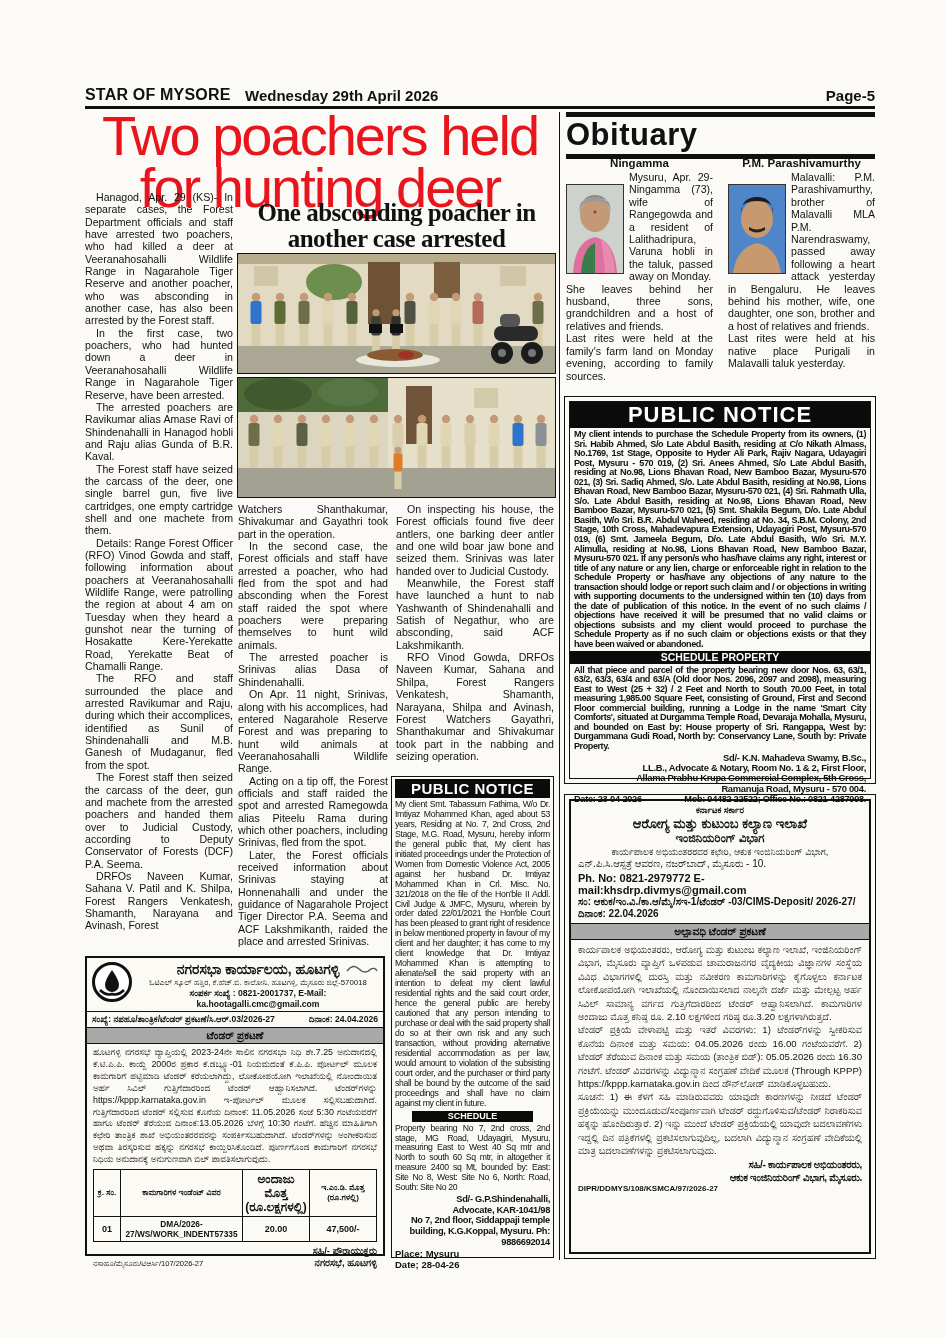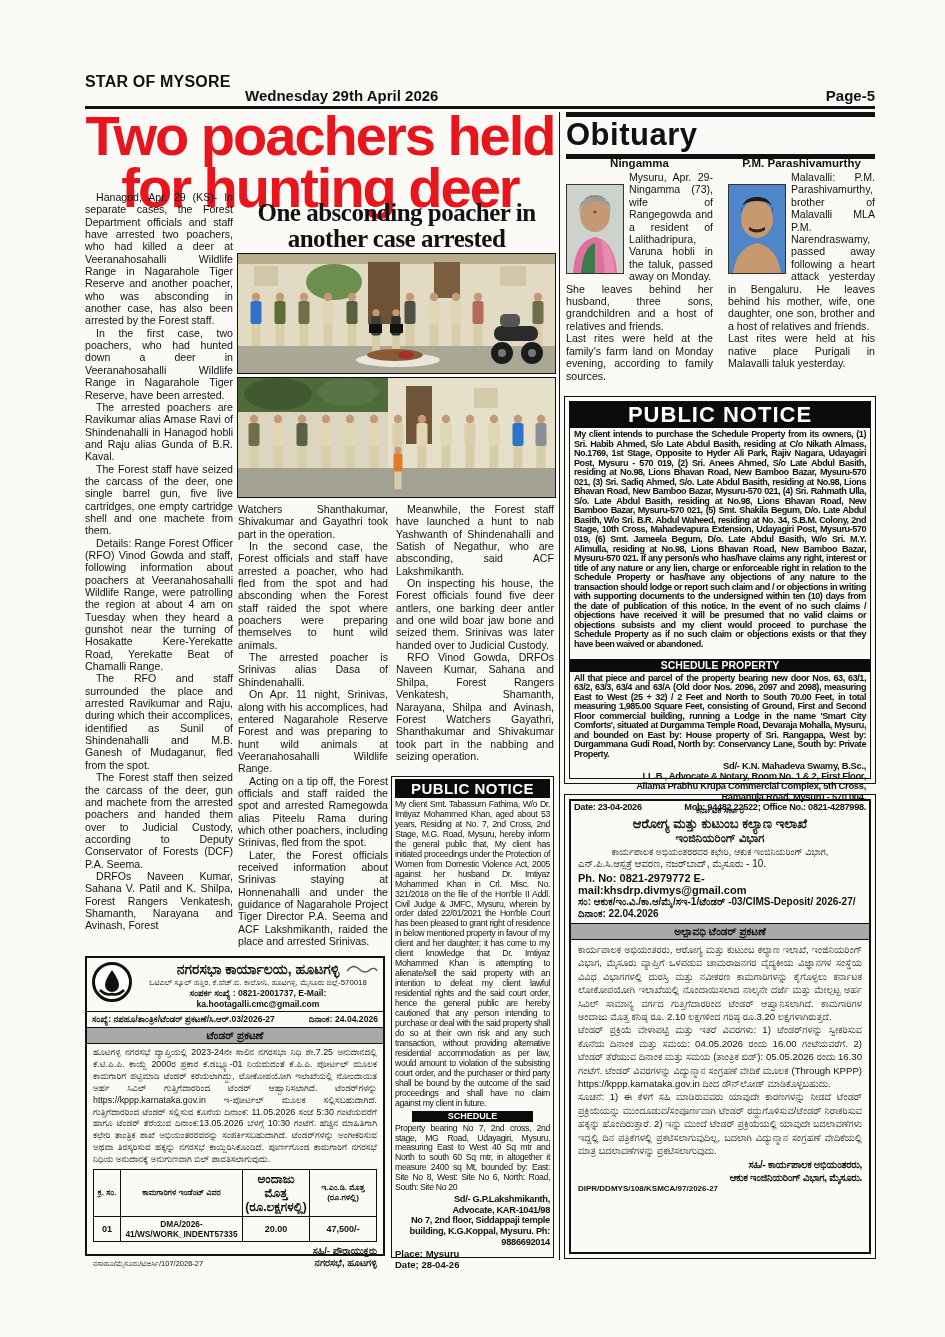--- a/index.html
+++ b/index.html
@@ -2,21 +2,21 @@
 <html><head>
 <meta charset="utf-8">
 <style>
   html,body{margin:0;padding:0;background:#888;}
   .page{position:relative;width:945px;height:1337px;background:#fbfaf6;font-family:"Liberation Sans",sans-serif;color:#111;overflow:hidden;margin:0 auto;}
   .abs{position:absolute;}
   .hdr-left{font-weight:bold;font-size:16px;letter-spacing:.2px;}
   .hdr-date{font-weight:bold;font-size:15px;}
   .hdr-page{font-weight:bold;font-size:15px;text-align:right;}
   .rule{background:#111;}
-  .headline{color:#e8151c;font-weight:bold;text-align:center;font-size:56px;line-height:.93;letter-spacing:-2px;font-family:"Liberation Sans",sans-serif;}
+  .headline{color:#e8151c;font-weight:normal;text-align:center;font-size:56px;line-height:.93;letter-spacing:-2px;font-family:"Liberation Sans",sans-serif;}
   .subhead{font-family:"Liberation Serif",serif;font-weight:bold;font-size:25px;line-height:1.04;text-align:center;letter-spacing:-.5px;}
   .body-col{font-size:10.6px;line-height:12.35px;text-align:justify;}
   .body-col p{margin:0;text-indent:11px;}
   .photo{border:1px solid #111;background:#ddd;}
   .obit-title{font-weight:bold;font-size:31px;text-align:left;letter-spacing:.5px;}
   .obit-name{font-weight:bold;font-size:11.5px;text-align:center;margin:0 0 2px;}
   .obit-text{font-size:10.6px;line-height:12.4px;text-align:justify;}
   .obit-text p{margin:0;}
   .obit-photo{float:left;margin:13px 5px 2px 0;border:1px solid #333;}
   .pn-outer{border:1.5px solid #111;padding:4px;}
@@ -29,21 +29,21 @@
   .mid-body{font-size:8.7px;line-height:9.95px;text-align:justify;letter-spacing:-.35px;padding:1px 3px;}
   table.tnd{border-collapse:collapse;width:100%;font-size:9px;}
   table.tnd th,table.tnd td{border:1px solid #111;text-align:center;padding:2px 2px;font-weight:bold;}
   .tiny{font-size:8px;font-weight:bold;}
 </style>
 </head>
 <body>
 
 <div class="page">
 
-  <div class="abs hdr-left" style="left:85px;top:73px;">STAR OF MYSORE</div>
+  <div class="abs hdr-left" style="left:85px;top:86px;">STAR OF MYSORE</div>
   <div class="abs hdr-date" style="left:245px;top:87px;">Wednesday 29th April 2026</div>
   <div class="abs hdr-page" style="left:775px;top:87px;width:100px;">Page-5</div>
   <div class="abs rule" style="left:85px;top:106px;width:790px;height:2.5px;"></div>
 
   <div class="abs rule" style="left:559px;top:112px;width:1px;height:1148px;"></div>
 
   <div class="abs headline" style="left:85px;top:110px;width:470px;">
     <div>Two poachers held</div>
     <div>for hunting deer</div>
   </div>
@@ -137,22 +137,22 @@
   <div class="abs body-col" style="left:238px;top:503px;width:150px;">
     <p style="text-indent:0;">Watchers Shanthakumar, Shivakumar and Gayathri took part in the operation.</p>
     <p>In the second case, the Forest officials and staff have arrested a poacher, who had fled from the spot and had absconding when the Forest staff raided the spot where poachers were preparing themselves to hunt wild animals.</p>
     <p>The arrested poacher is Srinivas alias Dasa of Shindenahalli.</p>
     <p>On Apr. 11 night, Srinivas, along with his accomplices, had entered Nagarahole Reserve Forest and was preparing to hunt wild animals at Veeranahosahalli Wildlife Range.</p>
     <p>Acting on a tip off, the Forest officials and staff raided the spot and arrested Ramegowda alias Piteelu Rama during which other poachers, including Srinivas, fled from the spot.</p>
     <p>Later, the Forest officials received information about Srinivas staying at Honnenahalli and under the guidance of Nagarahole Project Tiger Director P.A. Seema and ACF Lakshmikanth, raided the place and arrested Srinivas.</p>
   </div>
 
   <div class="abs body-col" style="left:396px;top:503px;width:158px;">
+    <p>On inspecting his house, the Forest officials found five deer antlers, one barking deer antler and one wild boar jaw bone and seized them. Srinivas was later handed over to Judicial Custody.</p>
     <p>Meanwhile, the Forest staff have launched a hunt to nab Yashwanth of Shindenahalli and Satish of Negathur, who are absconding, said ACF Lakshmikanth.</p>
-    <p>On inspecting his house, the Forest officials found five deer antlers, one barking deer antler and one wild boar jaw bone and seized them. Srinivas was later handed over to Judicial Custody.</p>
     <p>RFO Vinod Gowda, DRFOs Naveen Kumar, Sahana and Shilpa, Forest Rangers Venkatesh, Shamanth, Narayana, Shilpa and Avinash, Forest Watchers Gayathri, Shanthakumar and Shivakumar took part in the nabbing and seizing operation.</p>
   </div>
 
   <div class="abs" style="left:566px;top:112px;width:309px;">
     <div class="rule" style="height:5px;"></div>
     <div class="obit-title">Obituary</div>
     <div class="rule" style="height:5px;margin-top:1px;"></div>
   </div>
 
   <div class="abs" style="left:566px;top:157px;width:147px;">
@@ -190,21 +190,21 @@
       </span>
       <p>Malavalli: P.M. Parashivamurthy, brother of Malavalli MLA P.M. Narendraswamy, passed away following a heart attack yesterday in Bengaluru. He leaves behind his mother, wife, one daughter, one son, brother and a host of relatives and friends.</p>
       <p>Last rites were held at his native place Purigali in Malavalli taluk yesterday.</p>
     </div>
   </div>
 
   <div class="abs pn-outer" style="left:564px;top:396px;width:302px;height:378px;">
     <div class="pn-inner">
       <div class="pn-bar" style="font-size:22px;letter-spacing:1px;line-height:26px;">PUBLIC NOTICE</div>
       <div class="pn-body">My client intends to purchase the Schedule Property from its owners, (1) Sri. Habib Ahmed, S/o Late Abdul Basith, residing at C/o Nikath Almass, No.1769, 1st Stage, Opposite to Hyder Ali Park, Rajiv Nagara, Udayagiri Post, Mysuru - 570 019, (2) Sri. Anees Ahmed, S/o Late Abdul Basith, residing at No.98, Lions Bhavan Road, New Bamboo Bazar, Mysuru-570 021, (3) Sri. Sadiq Ahmed, S/o. Late Abdul Basith, residing at No.98, Lions Bhavan Road, New Bamboo Bazar, Mysuru-570 021, (4) Sri. Rahmath Ulla, S/o. Late Abdul Basith, residing at No.98, Lions Bhavan Road, New Bamboo Bazar, Mysuru-570 021, (5) Smt. Shakila Begum, D/o. Late Abdul Basith, W/o Sri. B.R. Abdul Waheed, residing at No. 34, S.B.M. Colony, 2nd Stage, 10th Cross, Mahadevapura Extension, Udayagiri Post, Mysuru-570 019, (6) Smt. Jameela Begum, D/o. Late Abdul Basith, W/o Sri. M.Y. Alimulla, residing at No.98, Lions Bhavan Road, New Bamboo Bazar, Mysuru-570 021. If any person/s who has/have claims any right, interest or title of any nature or any lien, charge or enforceable right in relation to the Schedule Property or has/have any objections of any nature to the transaction should lodge or report such claim and / or objections in writing with supporting documents to the undersigned within ten (10) days from the date of publication of this notice. In the event of no such claims / objections have received it will be presumed that no valid claims or objections subsists and my client would proceed to purchase the Schedule Property as if no such claim or objections exists or that they have been waived or abandoned.</div>
-      <div class="pn-bar" style="font-size:10.5px;line-height:13px;margin-top:9px;">SCHEDULE PROPERTY</div>
+      <div class="pn-bar" style="font-size:10.5px;line-height:13px;margin-top:1px;">SCHEDULE PROPERTY</div>
       <div class="pn-body">All that piece and parcel of the property bearing new door Nos. 63, 63/1, 63/2, 63/3, 63/4 and 63/A (Old door Nos. 2096, 2097 and 2098), measuring East to West (25 + 32) / 2 Feet and North to South 70.00 Feet, in total measuring 1,985.00 Square Feet, consisting of Ground, First and Second Floor commercial building, running a Lodge in the name 'Smart City Comforts', situated at Durgamma Temple Road, Devaraja Mohalla, Mysuru, and bounded on East by: House property of Sri. Rangappa, West by: Durgammana Gudi Road, North by: Conservancy Lane, South by: Private Property.</div>
       <div class="sig-r" style="font-size:9.4px;line-height:10.4px;padding:1px 4px 0;">
         <div>Sd/- K.N. Mahadeva Swamy, B.Sc.,</div>
         <div>LL.B., Advocate &amp; Notary, Room No. 1 &amp; 2, First Floor,</div>
         <div>Allama Prabhu Krupa Commercial Complex, 5th Cross,</div>
         <div>Ramanuja Road, Mysuru - 570 004.</div>
       </div>
       <div style="display:flex;justify-content:space-between;font-weight:bold;font-size:9.2px;padding:0 4px 2px;letter-spacing:-.3px;">
         <span>Date: 23-04-2026</span>
         <span>Mob: 94482 22522; Office No.: 0821-4287998.</span>
@@ -232,21 +232,21 @@
       <div class="tiny">DIPR/DDMYS/108/KSMCA/97/2026-27</div>
     </div>
   </div>
 
   <div class="abs" style="left:391px;top:776px;width:163px;height:482px;border:1.5px solid #111;box-sizing:border-box;">
     <div class="pn-bar" style="font-size:15px;line-height:19px;margin:2px 3px 1px;letter-spacing:.5px;">PUBLIC NOTICE</div>
     <div class="mid-body">My client Smt. Tabassum Fathima, W/o Dr. Imtiyaz Mohammed Khan, aged about 53 years, Residing at No. 7, 2nd Cross, 2nd Stage, M.G. Road, Mysuru, hereby inform the general public that, My client has initiated proceedings under the Protection of Women from Domestic Violence Act, 2005 against her husband Dr. Imtiyaz Mohammed Khan in Crl. Misc. No. 321/2018 on the file of the Hon'ble II Addl. Civil Judge &amp; JMFC, Mysuru, wherein by order dated 22/01/2021 the Hon'ble Court has been pleased to grant right of residence in below mentioned property in favour of my client and her daughter; it has come to my client knowledge that Dr. Imtiyaz Mohammed Khan is attempting to alienate/sell the said property with an intention to defeat my client lawful residential rights and the said court order, hence the general public are hereby cautioned that any person intending to purchase or deal with the said property shall do so at their own risk and any such transaction, without providing alternative residential accommodation as per law, would amount to violation of the subsisting court order, and the purchaser or third party shall be bound by the outcome of the said proceedings and shall have no claim against my client in future.</div>
     <div class="pn-bar" style="font-size:9px;line-height:11px;margin:1px 20px;">SCHEDULE</div>
     <div class="mid-body">Property bearing No 7, 2nd cross, 2nd stage, MG Road, Udayagiri, Mysuru, measuring East to West 40 Sq mtr and North to south 60 Sq mtr, in altogether it measure 2400 sq Mt, bounded by: East: Site No 8, West: Site No 6, North: Road, South: Site No 20</div>
     <div class="sig-r" style="font-size:9.3px;line-height:10.6px;padding:0 3px;">
-      <div>Sd/- G.P.Lakshmikanth,</div>
+      <div>Sd/- G.P.Shindenahalli,</div>
       <div>Advocate, KAR-1041/98</div>
       <div>No 7, 2nd floor, Siddappaji temple building, K.G.Koppal, Mysuru. Ph: 9886692014</div>
     </div>
     <div style="font-weight:bold;font-size:9.5px;padding:1px 3px 0;">Place: Mysuru</div>
     <div style="font-weight:bold;font-size:9.5px;padding:0 3px;">Date; 28-04-26</div>
   </div>
 
   <div class="abs kn" style="left:85px;top:956px;width:300px;height:300px;border:2px solid #111;box-sizing:border-box;background:#fbfaf4;">
     <div style="position:relative;border-bottom:1px solid #111;padding:3px 6px 2px 52px;min-height:44px;">
       <span class="abs" style="left:5px;top:4px;">
@@ -275,21 +275,21 @@
       <table class="tnd">
         <tbody>
             <tr>
           <th style="width:22px;font-size:8px;">ಕ್ರ. ಸಂ.</th>
           <th style="font-size:8px;">ಕಾಮಗಾರಿಗಳ ಇಂಡೆಂಟ್ ವಿವರ</th>
           <th style="width:62px;font-size:12px;">ಅಂದಾಜು ಮೊತ್ತ (ರೂ.ಲಕ್ಷಗಳಲ್ಲಿ)</th>
           <th style="width:62px;font-size:8px;">ಇ.ಎಂ.ಡಿ. ಮೊತ್ತ (ರೂ.ಗಳಲ್ಲಿ)</th>
         </tr>
         <tr>
           <td>01</td>
-          <td style="font-size:8.3px;">DMA/2026-41/WS/WORK_INDENT57335</td>
+          <td style="font-size:8.3px;">DMA/2026-27/WS/WORK_INDENT57335</td>
           <td>20.00</td>
           <td>47,500/-</td>
         </tr>
       </tbody>
         </table>
     </div>
     <div style="display:flex;justify-content:space-between;align-items:flex-end;padding:2px 6px 2px;">
       <span style="font-size:7.5px;">ನಸಾಹೂ/ಮೈಸೂರು/ಟಿಆರ್ಸಿ/107/2026-27</span>
       <span style="text-align:right;font-weight:bold;font-size:9.5px;line-height:12px;">
         <span style="display:block;">ಸಹಿ/- ಪೌರಾಯುಕ್ತರು</span>

